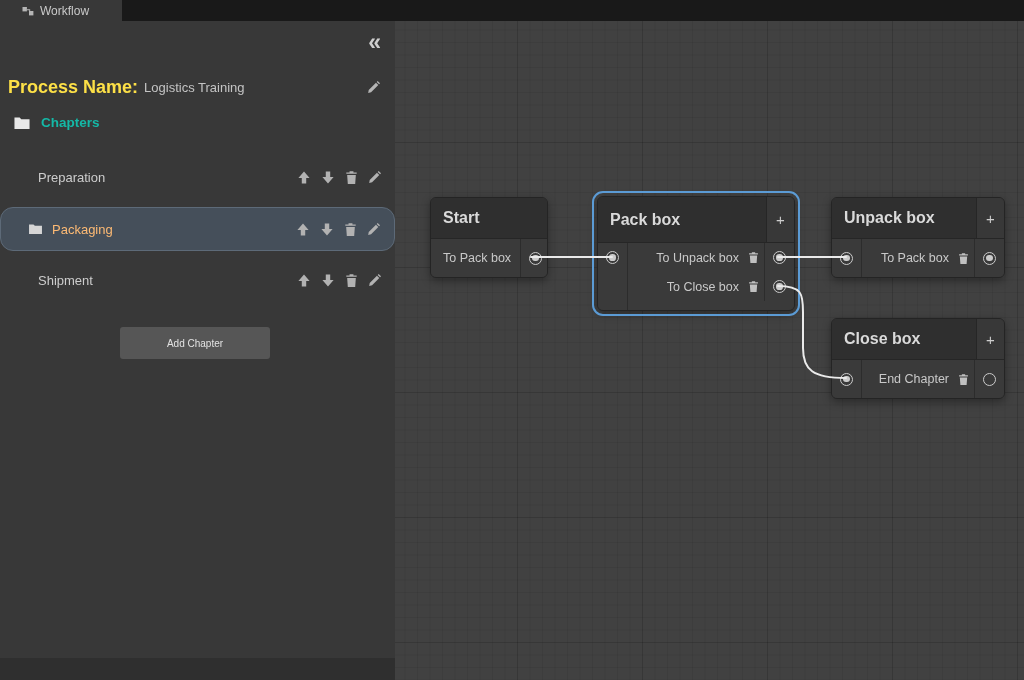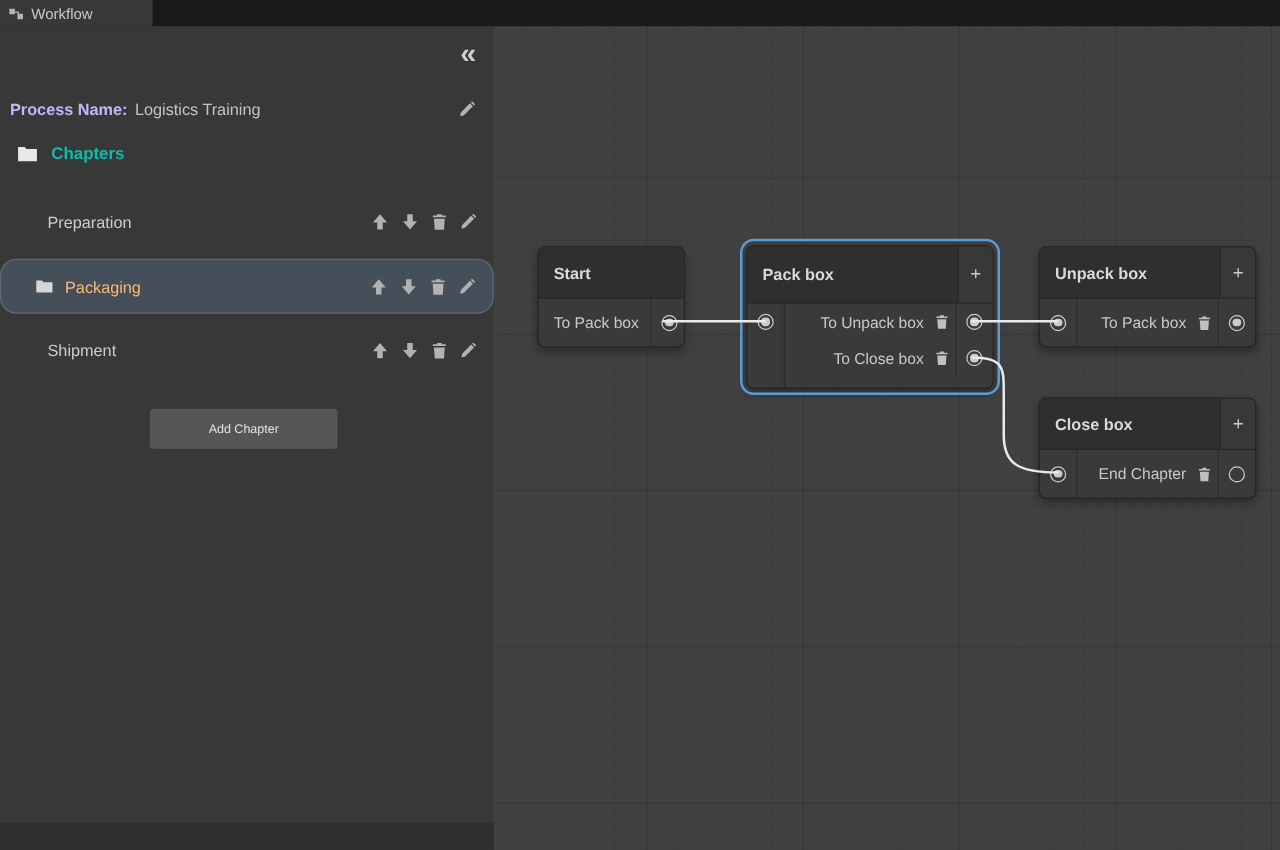--- a/index.html
+++ b/index.html
@@ -2,30 +2,30 @@
 <html><head>
 <meta charset="utf-8">
 <style>
   html,body{margin:0;padding:0}
   body{width:1024px;height:680px;position:relative;overflow:hidden;
        font-family:"Liberation Sans",sans-serif;background:#414141}
 
   
   .tabbar{position:absolute;left:0;top:0;width:1024px;height:21px;background:#191919;z-index:5}
   .tab{position:absolute;left:0;top:0;width:122px;height:21px;background:#383838;
-       display:flex;align-items:center;gap:6px;padding-left:7px;box-sizing:border-box;
+       display:flex;align-items:center;gap:6px;padding-left:22px;box-sizing:border-box;
        color:#c9c9c9;font-size:12px;cursor:default}
   .tab .ticon{color:#b5b5b5;display:flex}
 
   
   .sidebar{position:absolute;left:0;top:21px;width:395px;height:659px;background:#383838;z-index:4}
   .collapse{position:absolute;top:10px;right:16px;color:#cfcfcf;font-size:23px;font-weight:bold;
             line-height:1;letter-spacing:-2px;cursor:default}
   .procrow{position:absolute;top:57px;left:8px;right:8px;display:flex;align-items:center;height:18px}
-  .proclabel{color:#c4b5fd;font-weight:bold;font-size:13px}
+  .proclabel{color:#fde047;font-weight:bold;font-size:18px}
   .procvalue{color:#c4c4c4;font-size:13px;margin-left:6px}
   .procrow .pencil{position:absolute;right:6px;color:#b5b5b5;display:flex}
   .chaphead{position:absolute;top:94px;left:13px;display:flex;align-items:center;gap:10px;
             color:#14b8a6;font-weight:bold;font-size:13.5px}
   .chaphead .ficon{color:#e8e8e8;display:flex}
   .chaprow{position:absolute;left:0;width:395px;display:flex;align-items:center;box-sizing:border-box;
            padding-left:38px;color:#cdcdcd;font-size:13px}
   .chaprow .acts{position:absolute;right:13px;display:flex;gap:10px;align-items:center;color:#b2b2b2}
   .chaprow .acts span{display:flex}
   .chaprow.sel{background:#454f5a;border:1px solid #5d6a78;border-radius:13px;
@@ -44,21 +44,21 @@
        linear-gradient(to bottom, rgba(0,0,0,0.10) 1px, transparent 1px);
      background-size:12.5px 12.5px,12.5px 12.5px,125px 125px,125px 125px;
      background-position:-3px -4px;z-index:1}
 
   
   .node{position:absolute;background:#3a3a3a;border:1px solid #242424;border-radius:6px;
         overflow:hidden;z-index:2;box-shadow:0 3px 8px rgba(0,0,0,0.35)}
   .node.selected{outline:2px solid #5b9bd5;outline-offset:3px}
   .nhead{display:flex;align-items:stretch;background:#2f2f2f;border-bottom:1px solid #262626}
   .nhead.h40{height:40px}.nhead.h45{height:45px}
-  .ntitle{align-self:center;padding-left:12px;color:#dadada;font-size:13px;font-weight:bold;white-space:nowrap}
+  .ntitle{align-self:center;padding-left:12px;color:#dadada;font-size:16px;font-weight:bold;white-space:nowrap}
   .addout{margin-left:auto;width:27px;display:flex;align-items:center;justify-content:center;
           border-left:1px solid #262626;background:#383838;color:#cdcdcd;font-size:15px;cursor:default}
   .nbody{display:flex;background:#3a3a3a}
   .incol{width:29px;border-right:1px solid #2c2c2c;display:flex;justify-content:center;align-items:center}
   .incol.top{align-items:flex-start;padding-top:8px}
   .rows{flex:1;display:flex;flex-direction:column}
   .rows.pb9{padding-bottom:9px}
   .orow{display:flex;align-items:center}
   .orow.h38{height:38px}.orow.h29{height:29px}
   .olabel{flex:1;text-align:right;padding-right:9px;color:#c9c9c9;font-size:12.5px;white-space:nowrap}

